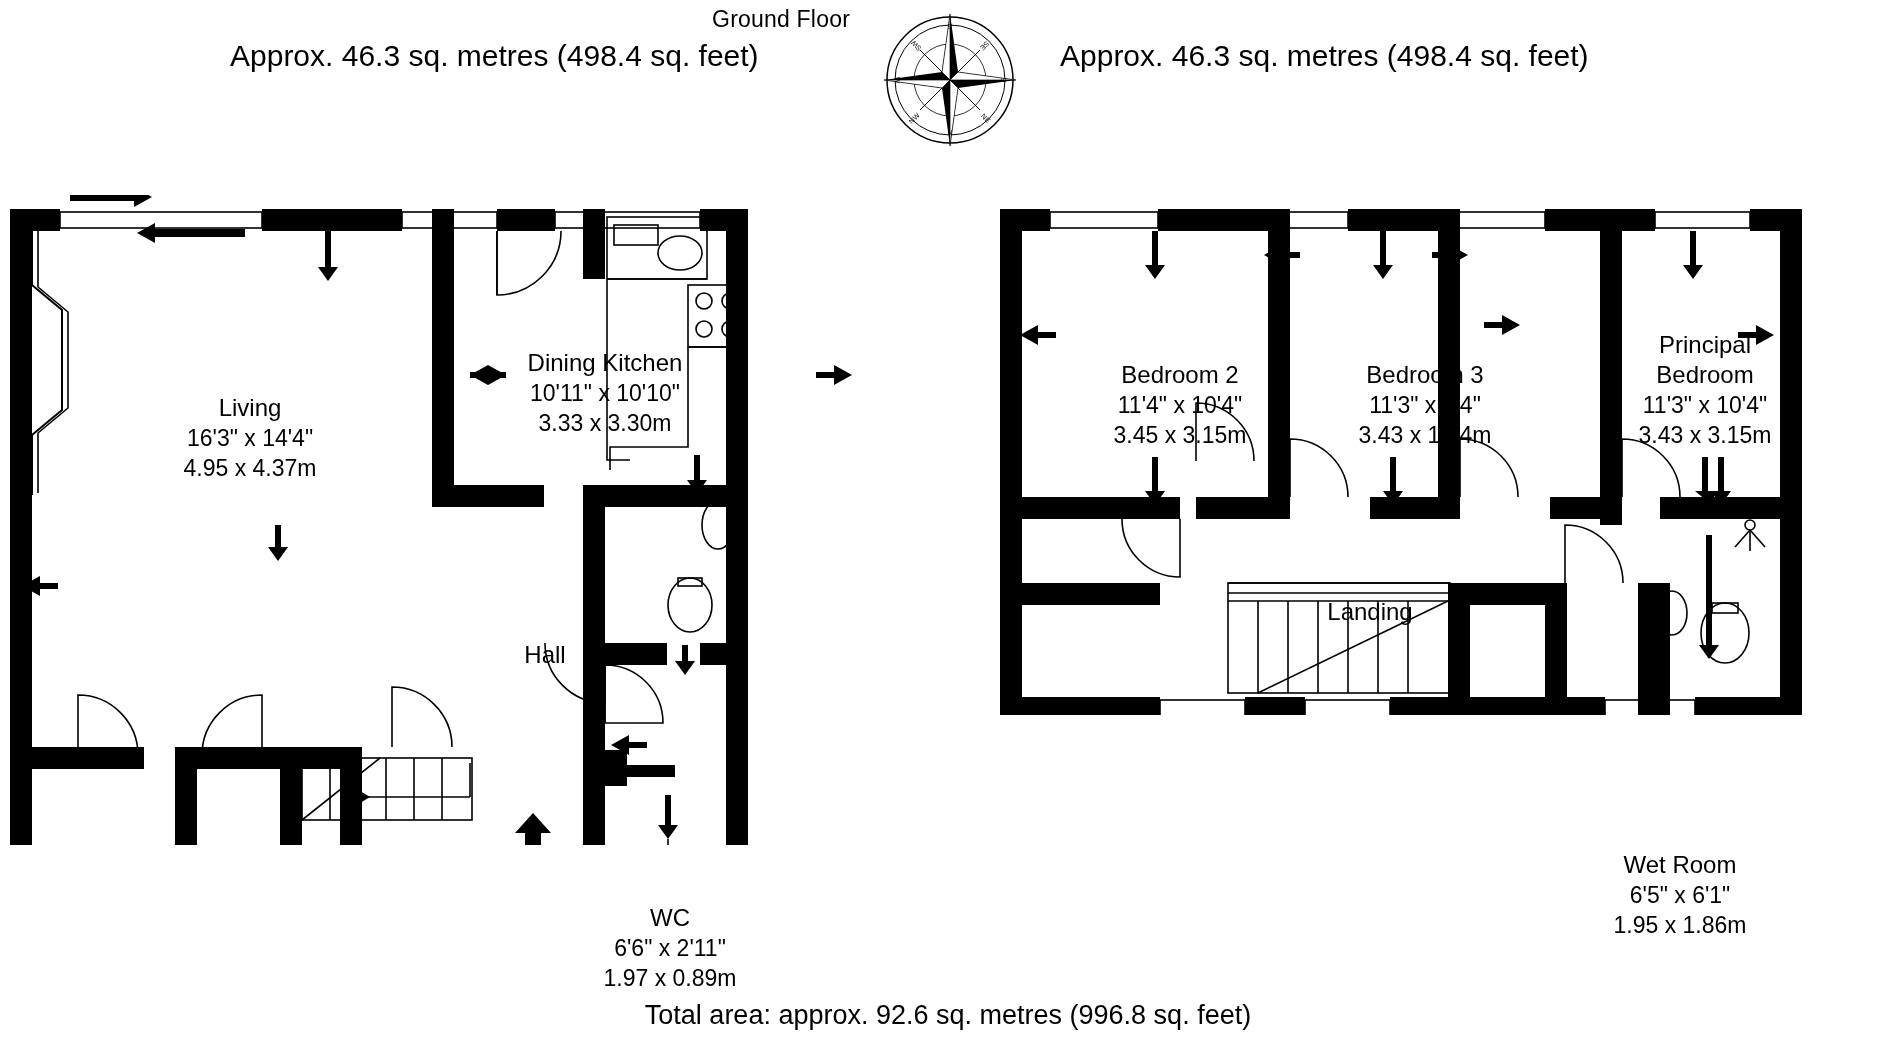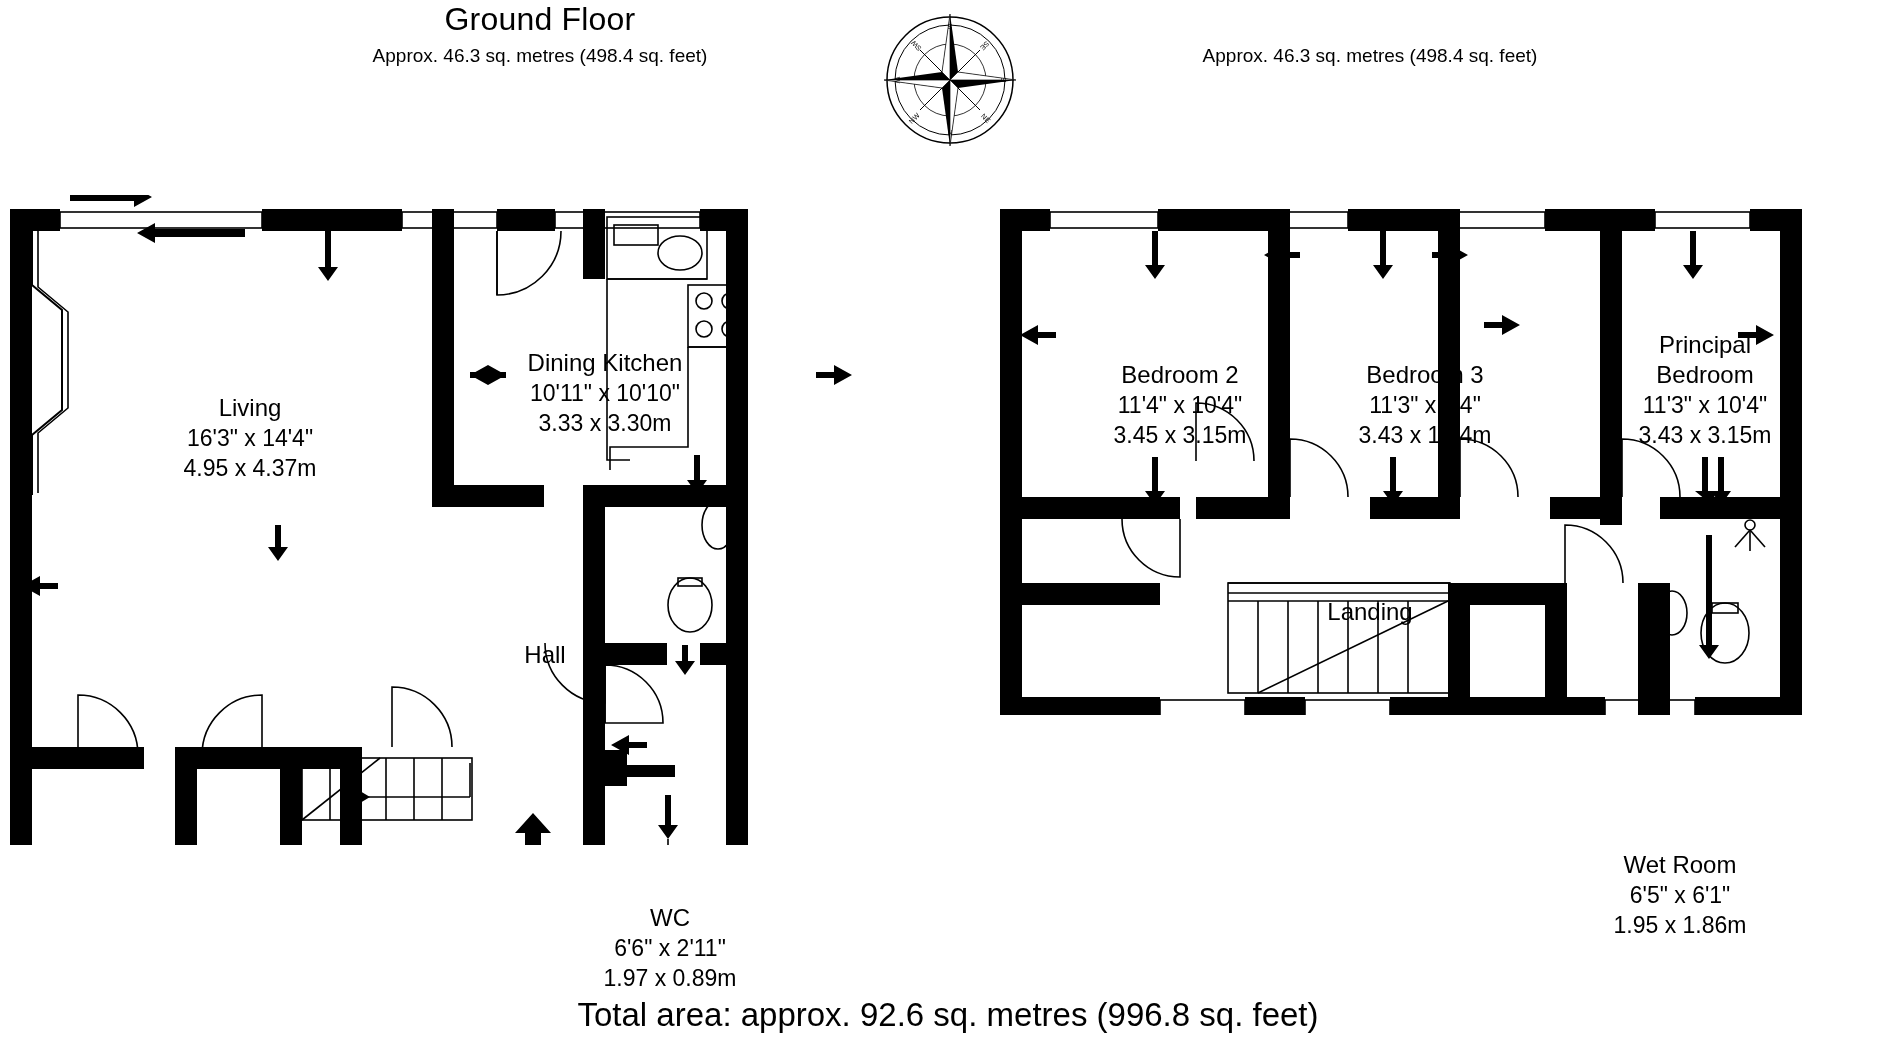--- a/index.html
+++ b/index.html
@@ -16,51 +16,51 @@
     overflow: hidden;
   }
   .stage {
     position: absolute;
     left: 0; top: 0;
     width: 1896px;
     height: 1058px;
   }
   .floor-title {
     position: absolute;
-    text-align: center;
-    font-size: 32px;
+    text-align: right;
+    font-size: 23px;
     line-height: 38px;
     font-weight: 400;
     letter-spacing: 0.2px;
   }
   .floor-sub {
     position: absolute;
-    text-align: center;
-    font-size: 19px;
+    text-align: left;
+    font-size: 30px;
     line-height: 28px;
   }
   .room-label {
     position: absolute;
     text-align: center;
     font-size: 23px;
     line-height: 30px;
     white-space: nowrap;
   }
   .room-label .nm {
     display: block;
     font-size: 24px;
   }
   .room-label .dim {
     display: block;
     font-size: 23px;
   }
   .total-area {
     position: absolute;
     text-align: center;
-    font-size: 33px;
+    font-size: 27px;
     line-height: 30px;
     width: 1896px;
     left: 0;
   }
   svg.plan {
     position: absolute;
     left: 0;
     top: 0;
   }
   .wall { fill: #000000; }

